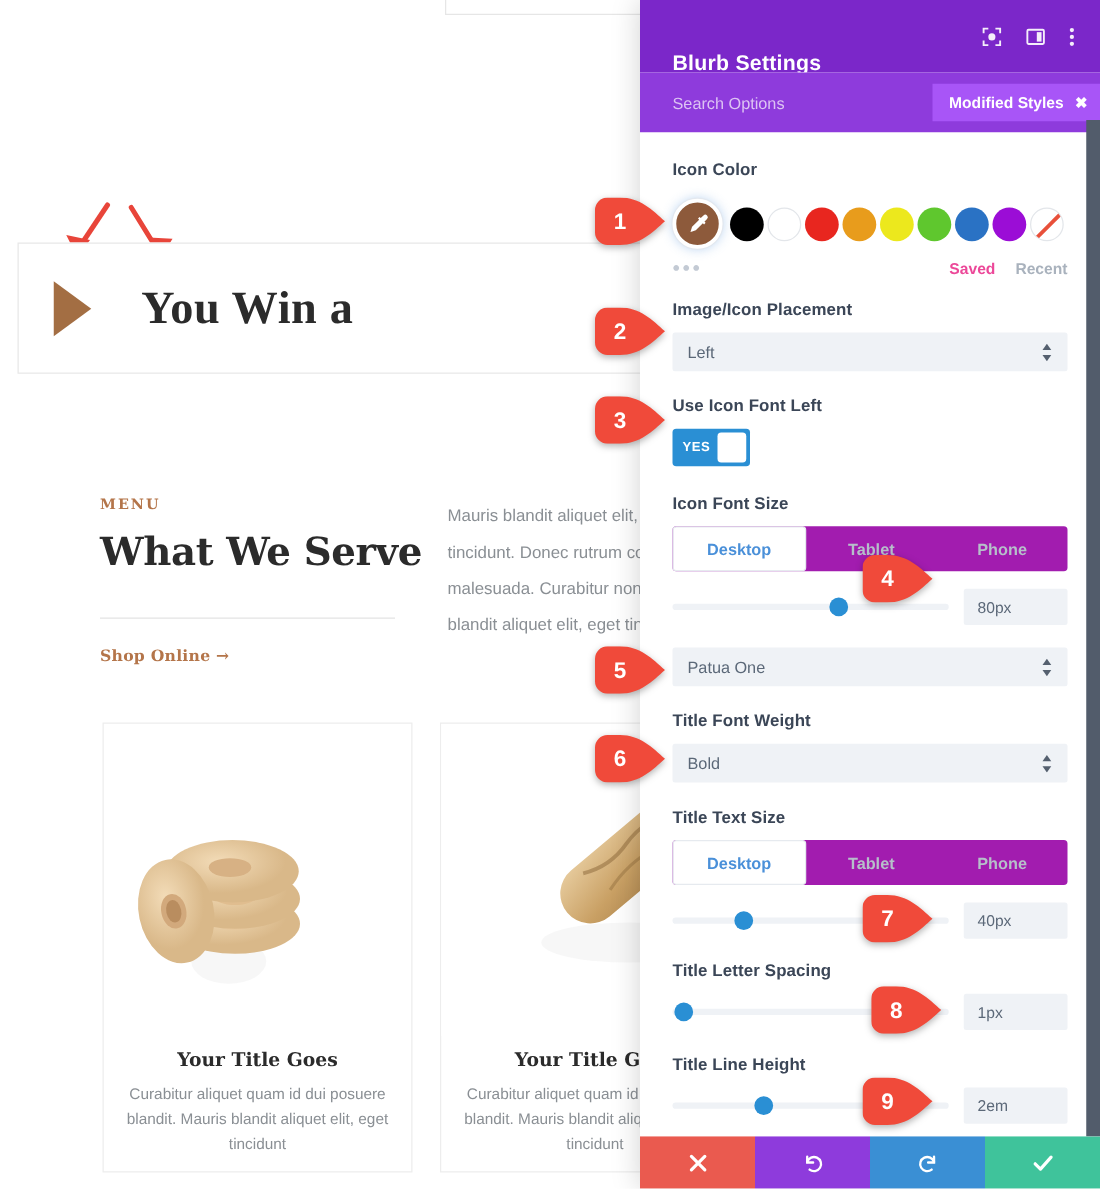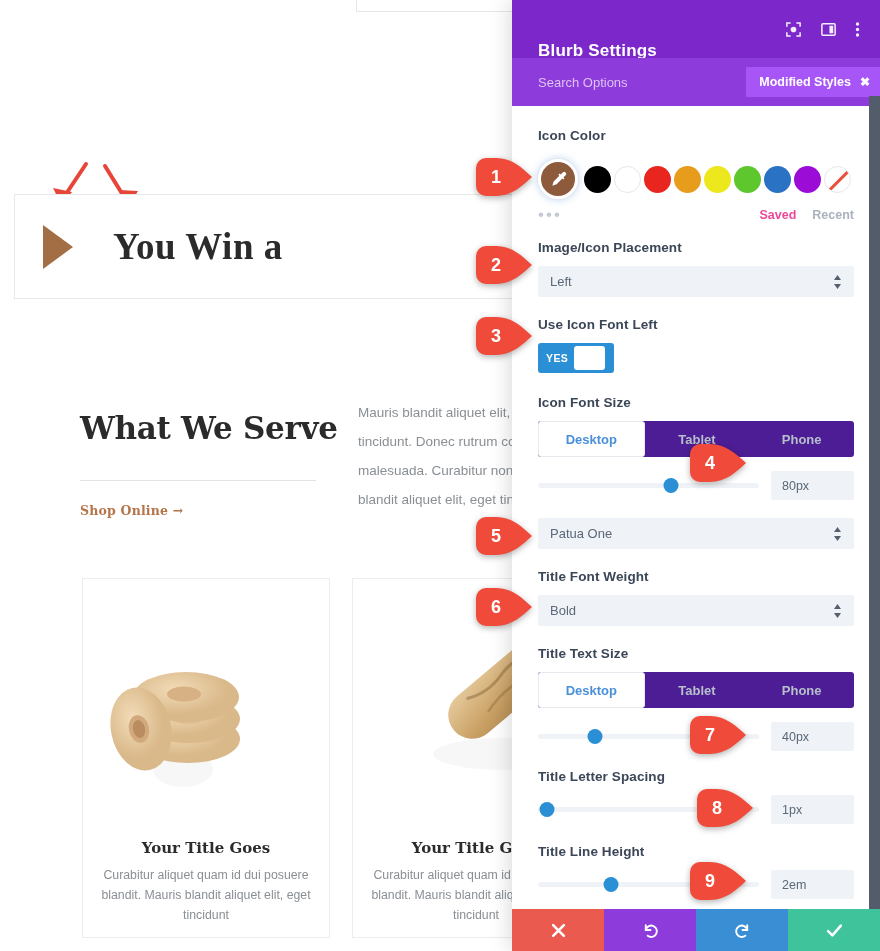--- a/index.html
+++ b/index.html
@@ -172,27 +172,27 @@
     background: #eff2f6; height: 31px; border-radius: 2px;
     display: flex; align-items: center; padding: 0 12px;
     font-size: 13px; color: #5b6878;
   }
   .select-box .val { flex: 1; }
   .sel-arrows { display: flex; flex-direction: column; line-height: 6px; color: #55606f; font-size: 9px; }
 
   
   .toggle {
     display: inline-flex; align-items: center; background: #2a8fd4;
-    height: 30px; width: 76px; border-radius: 3px; padding: 3px;
+    height: 30px; width: 62px; border-radius: 3px; padding: 3px;
   }
   .toggle .yes { color: #fff; font-size: 10.5px; font-weight: 700; padding: 0 6px 0 5px; letter-spacing: .4px; }
   .toggle .knob { background: #fff; border-radius: 3px; width: 31px; height: 24px; }
 
   
-  .dev-tabs { display: flex; background: #4c1d95; border-radius: 3px; height: 36px; margin-bottom: 14px; }
+  .dev-tabs { display: flex; background: #a21caf; border-radius: 3px; height: 36px; margin-bottom: 14px; }
   .dev-tab {
     flex: 1; display: flex; align-items: center; justify-content: center;
     font-size: 13px; font-weight: 700; color: #b6bfca;
   }
   .dev-tab.active { background: #fff; color: #4a90d9; border: 1px solid #e6eaef; border-radius: 3px; }
 
   
   .slider-row { display: flex; align-items: center; gap: 12px; }
   .slider { flex: 1; position: relative; height: 18px; display: flex; align-items: center; }
   .slider-track { width: 100%; height: 5px; background: #eff2f6; border-radius: 3px; }
@@ -249,20 +249,21 @@
     </svg>
 
     <div class="hero-box">
       <div class="hero-inner">
         <div class="hero-triangle"></div>
         <div class="hero-title">You Win a</div>
       </div>
     </div>
 
     <div class="menu-block">
+      <div class="menu-eyebrow">MENU</div>
       <div class="menu-heading">What We Serve</div>
       <div class="menu-rule"></div>
       <div class="menu-link">Shop Online  →</div>
     </div>
 
     <div class="menu-para">Mauris blandit aliquet elit, eget tincidunt. Donec rutrum congue malesuada. Curabitur non nulla blandit aliquet elit, eget tincidunt</div>
 
     <div class="card" id="card-1">
       <div class="card-img">
         <svg width="246" height="250" viewBox="0 0 246 250">

